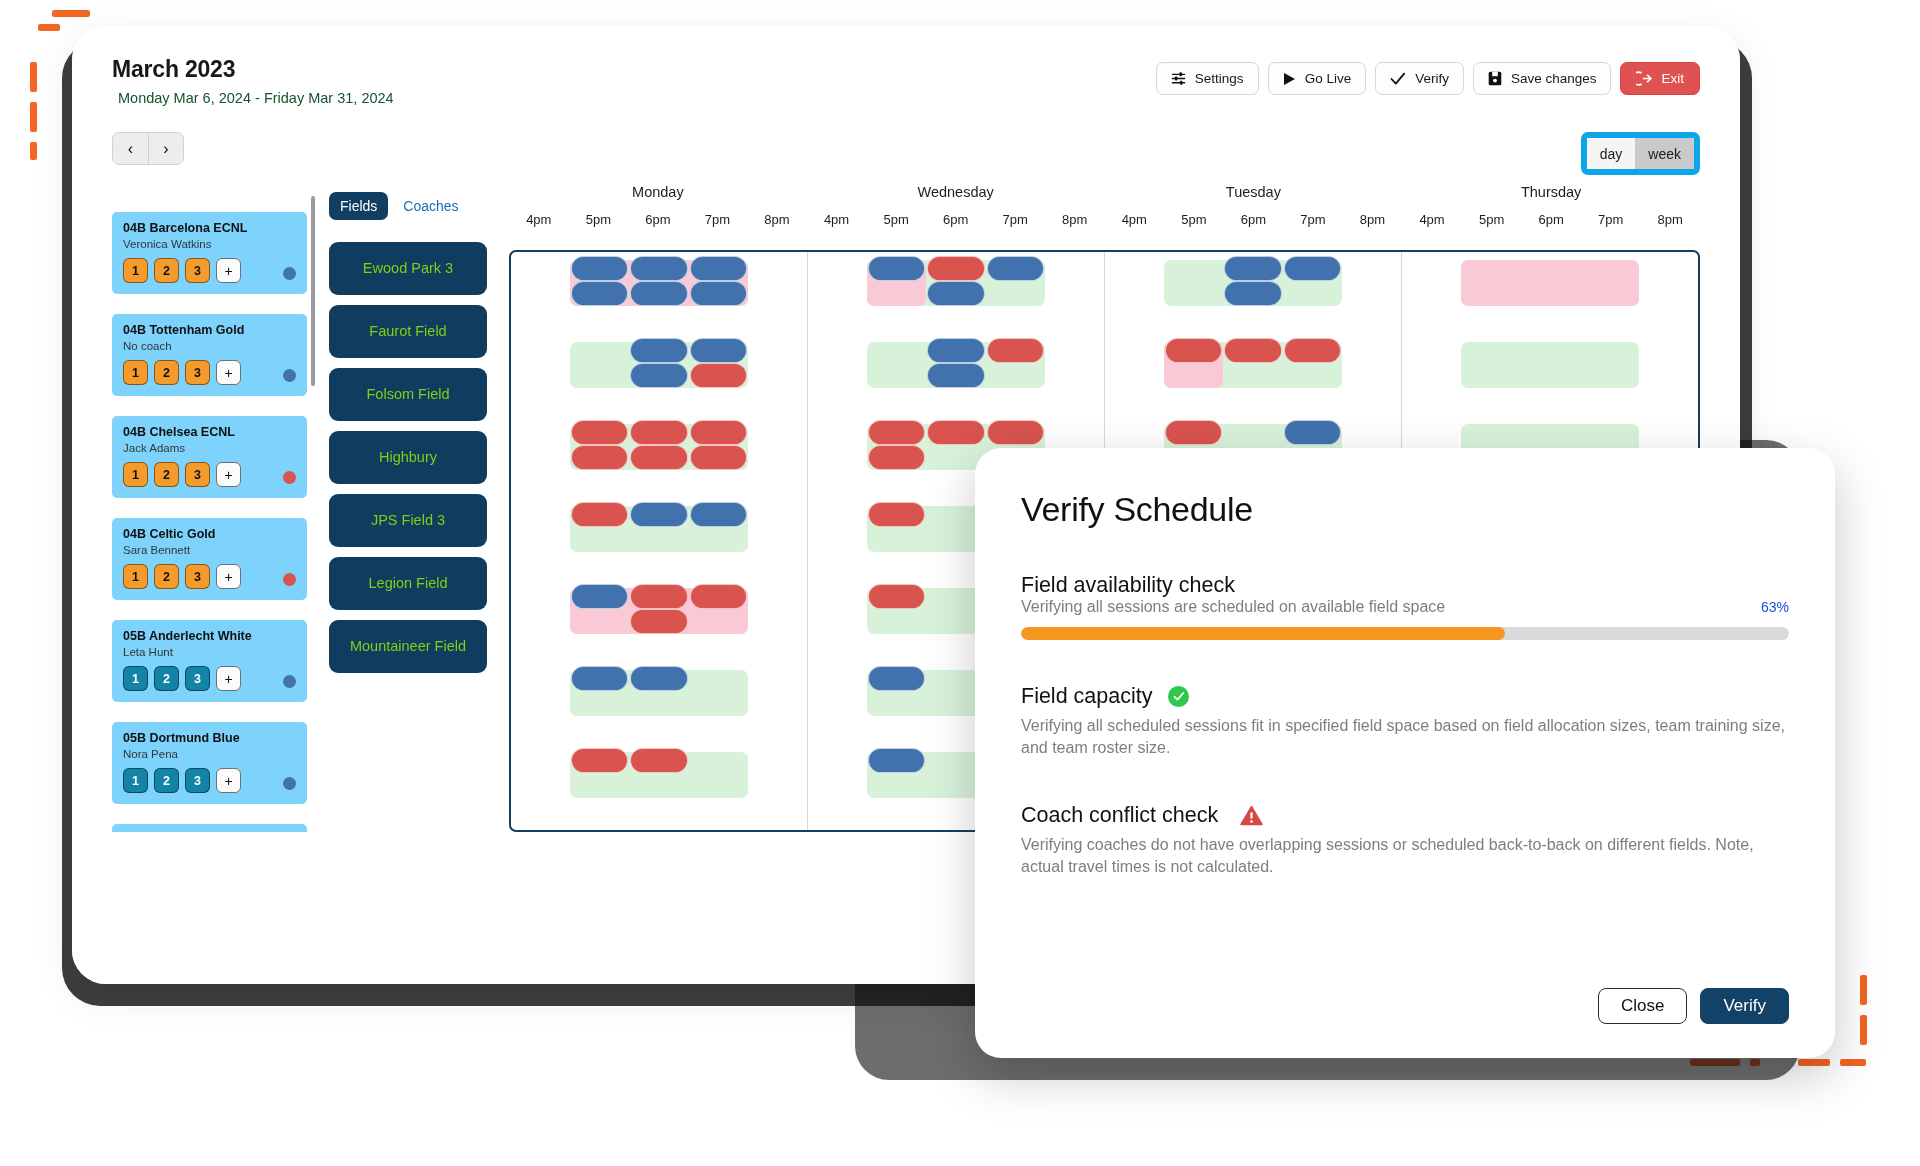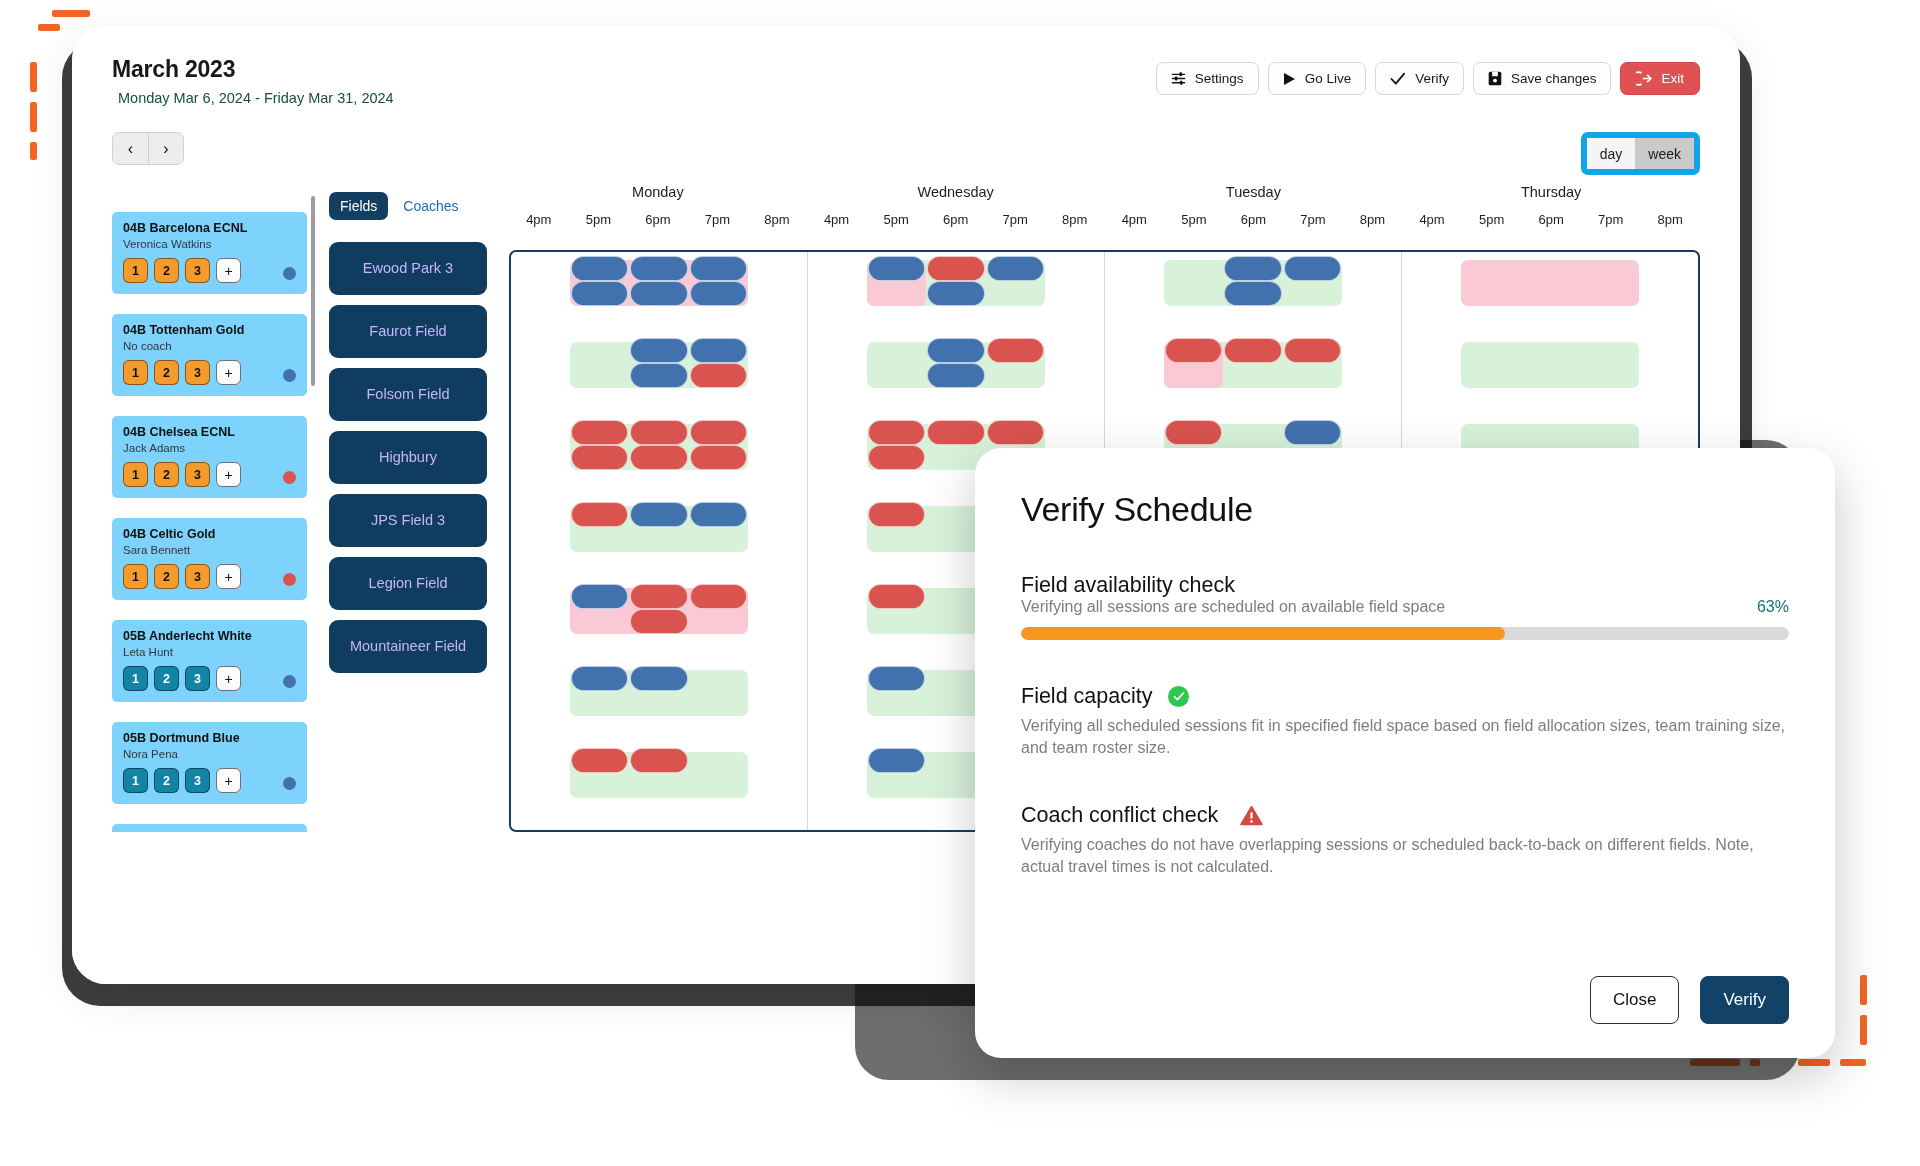--- a/index.html
+++ b/index.html
@@ -134,21 +134,21 @@
 
   
   .fields-col { width: 158px; flex: none; padding-top: 8px; }
   .tabs { display: flex; gap: 4px; align-items: center; margin-bottom: 22px; }
   .tab {
     padding: 6px 11px; border-radius: 7px; font-size: 14px; cursor: pointer;
   }
   .tab.active { background: #123E62; color: #fff; }
   .tab.inactive { color: #1a6fb5; background: transparent; }
   .field-btn {
-    height: 53px; background: #103C5F; border-radius: 9px; color: #c4b5fd;
+    height: 53px; background: #103C5F; border-radius: 9px; color: #84cc16;
     display: flex; align-items: center; justify-content: center;
     font-size: 14.5px; margin-bottom: 10px; cursor: pointer;
     text-align: center; line-height: 1.15; padding: 0 8px;
   }
 
   
   .cal-col { flex: 1; position: relative; padding-top: 0; }
   .cal-head { height: 66px; position: relative; }
   .day-labels { display: flex; }
   .day-label {
@@ -197,37 +197,37 @@
   }
   .check { margin-top: 44px; }
   .check-hdr { display: flex; align-items: center; gap: 16px; }
   .check-title { font-size: 21.5px; color: #111; }
   .check-desc {
     font-size: 16px; color: #7b7e83; margin-top: 6px; line-height: 1.38;
     max-width: 790px;
   }
   .progress-row { display: flex; align-items: center; gap: 18px; margin-top: 0; }
   .progress-desc { flex: 1; font-size: 16px; color: #7b7e83; }
-  .progress-pct { font-size: 16px; color: #0f766e; }
+  .progress-pct { font-size: 14px; color: #1d4ed8; }
   .progress-track {
     height: 13px; background: #d9dadb; border-radius: 7px;
     margin-top: 11px; overflow: hidden; position: relative;
   }
   .progress-fill { height: 100%; background: #F5971E; border-radius: 7px; }
   .icon-ok {
     width: 21px; height: 21px; border-radius: 50%; background: #2DC84D;
     display: flex; align-items: center; justify-content: center;
   }
   .modal-actions {
     position: absolute; right: 46px; bottom: 34px;
     display: flex; gap: 13px; align-items: center;
   }
   .mbtn {
-    padding: 0 22px; height: 48px; border-radius: 8px; font-size: 17px;
-    display: flex; align-items: center; justify-content: center; cursor: pointer; margin-left: 8px;
+    padding: 0 22px; height: 36px; border-radius: 8px; font-size: 17px;
+    display: flex; align-items: center; justify-content: center; cursor: pointer;
   }
   .mbtn.close { background: #fff; border: 1px solid #2a2c2e; color: #111; }
   .mbtn.verify { background: #124268; border: 1px solid #124268; color: #fff; }
 </style>
 </head>
 <body>
 
 <div class="accent" style="left:30px;top:10px;width:60px;height:260px;">
   <span style="left:22px;top:0px;width:38px;height:7px;"></span>
   <span style="left:8px;top:14px;width:22px;height:7px;"></span>

